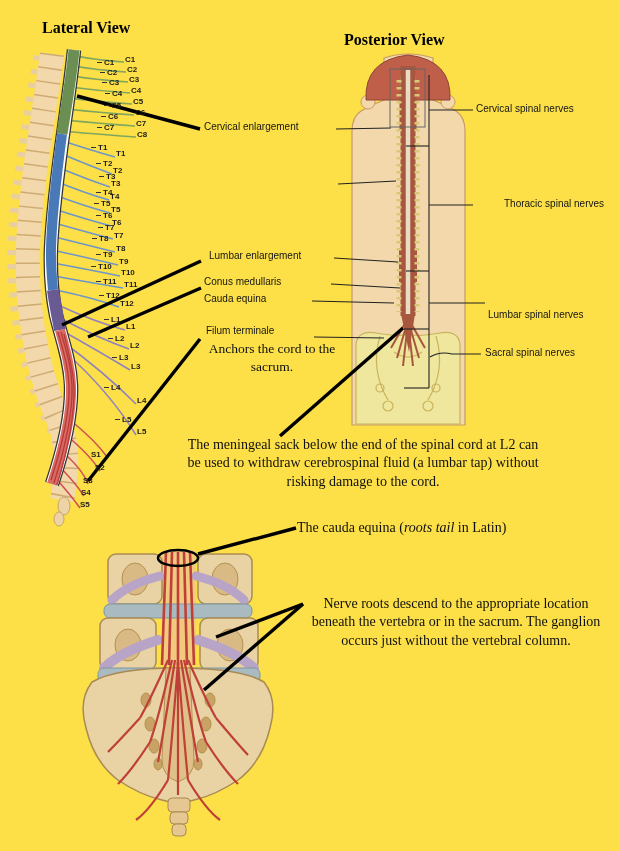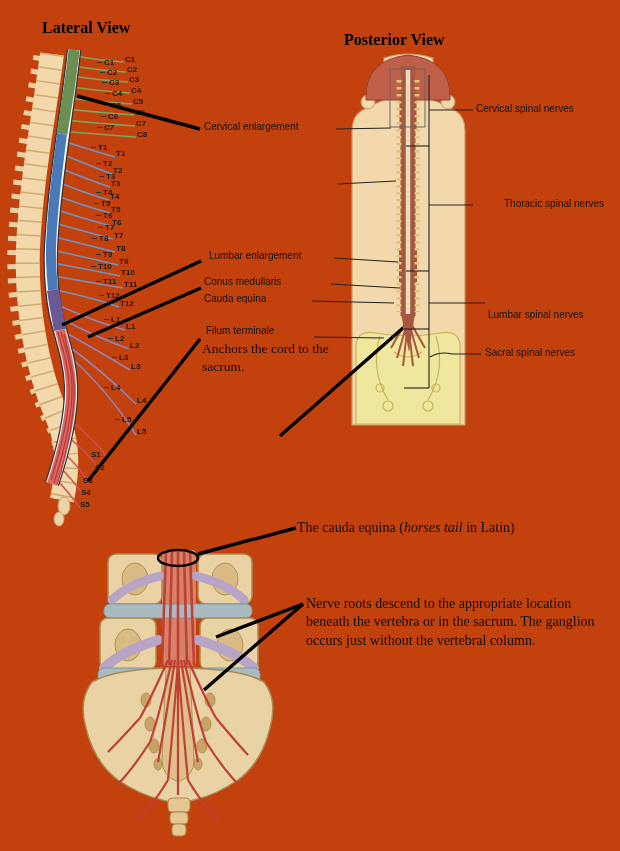--- a/index.html
+++ b/index.html
@@ -1,22 +1,22 @@
 <!DOCTYPE html>
 <html><head>
 <meta charset="utf-8">
 <style>
   html,body{margin:0;padding:0;background:#fff;}
-  .stage{position:relative;width:620px;height:851px;background:#c2410c;overflow:hidden;
+  .stage{position:relative;width:620px;height:851px;background:#fde047;overflow:hidden;
          font-family:"Liberation Sans",sans-serif;color:#151515;}
   svg{position:absolute;left:0;top:0;}
   .ttl{position:absolute;font-family:"Liberation Serif",serif;font-weight:bold;font-size:16px;color:#000;white-space:nowrap;}
   .lbl{position:absolute;font-family:"Liberation Sans",sans-serif;font-size:10px;color:#141414;white-space:nowrap;line-height:1.15;}
   .lblw{white-space:normal;}
-  .ser{position:absolute;font-family:"Liberation Serif",serif;font-size:14px;color:#101010;line-height:1.32;}
+  .ser{position:absolute;font-family:"Liberation Serif",serif;font-size:14px;color:#101010;line-height:1.32;text-align:center;}
   .vl,.nl{position:absolute;font-family:"Liberation Sans",sans-serif;font-weight:bold;font-size:8px;color:#1c1c1c;white-space:nowrap;letter-spacing:0;}
   .vl::before{content:"";display:inline-block;width:5px;height:1px;background:#333;vertical-align:2px;margin-right:2px;}
   .it{font-style:italic;}
 </style>
 </head>
 <body>
 
 <div class="stage">
 
 <svg width="620" height="851" viewBox="0 0 620 851">
@@ -224,22 +224,23 @@
   <div class="lbl" style="left:204px;top:276px;">Conus medullaris</div>
   <div class="lbl" style="left:204px;top:293px;">Cauda equina</div>
   <div class="lbl" style="left:206px;top:325px;">Filum terminale</div>
   <div class="ser" style="left:202px;top:340px;width:140px;font-size:13.5px;">Anchors the cord to the sacrum.</div>
 
   <div class="lbl" style="left:476px;top:103px;">Cervical spinal nerves</div>
   <div class="lbl" style="left:504px;top:198px;">Thoracic spinal nerves</div>
   <div class="lbl" style="left:488px;top:309px;">Lumbar spinal nerves</div>
   <div class="lbl" style="left:485px;top:347px;">Sacral spinal nerves</div>
 
-
-  <div class="ser" style="left:297px;top:519px;white-space:nowrap;"><span>The cauda equina (</span><span class="it">horses tail</span><span> in Latin)</span></div>
+  <div class="ser" style="left:187px;top:436px;width:352px;">The meningeal sack below the end of the spinal cord at L2 can be used to withdraw cerebrospinal fluid (a lumbar tap) without risking damage to the cord.</div>
+
+  <div class="ser" style="left:297px;top:519px;white-space:nowrap;"><span>The cauda equina (</span><span class="it">roots tail</span><span> in Latin)</span></div>
 
   <div class="ser" style="left:306px;top:595px;width:300px;">Nerve roots descend to the appropriate location beneath the vertebra or in the sacrum.  The ganglion occurs just without the vertebral column.</div>
 
   <span class="vl" style="left:97px;top:58px;">C1</span>
   <span class="vl" style="left:100px;top:68px;">C2</span>
   <span class="vl" style="left:102px;top:78px;">C3</span>
   <span class="vl" style="left:105px;top:89px;">C4</span>
   <span class="vl" style="left:104px;top:101px;">C5</span>
   <span class="vl" style="left:101px;top:112px;">C6</span>
   <span class="vl" style="left:97px;top:123px;">C7</span>

